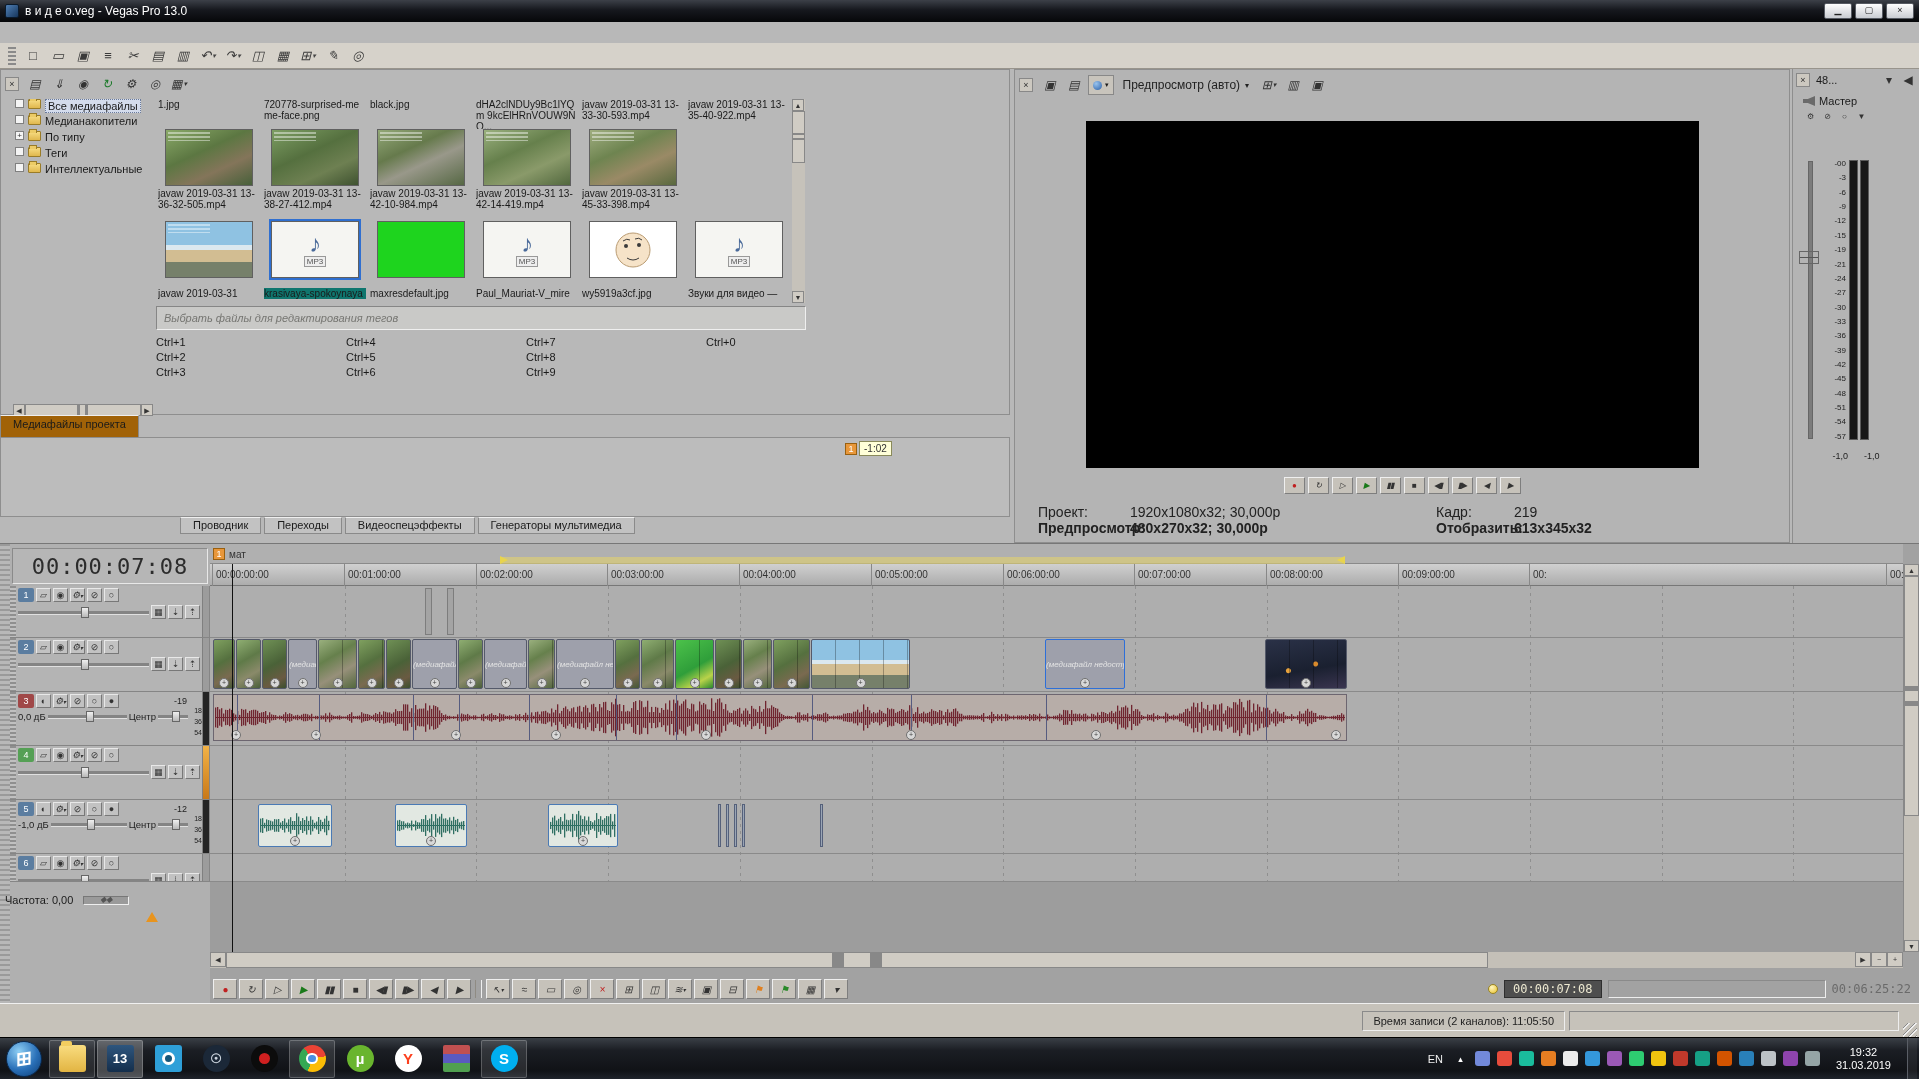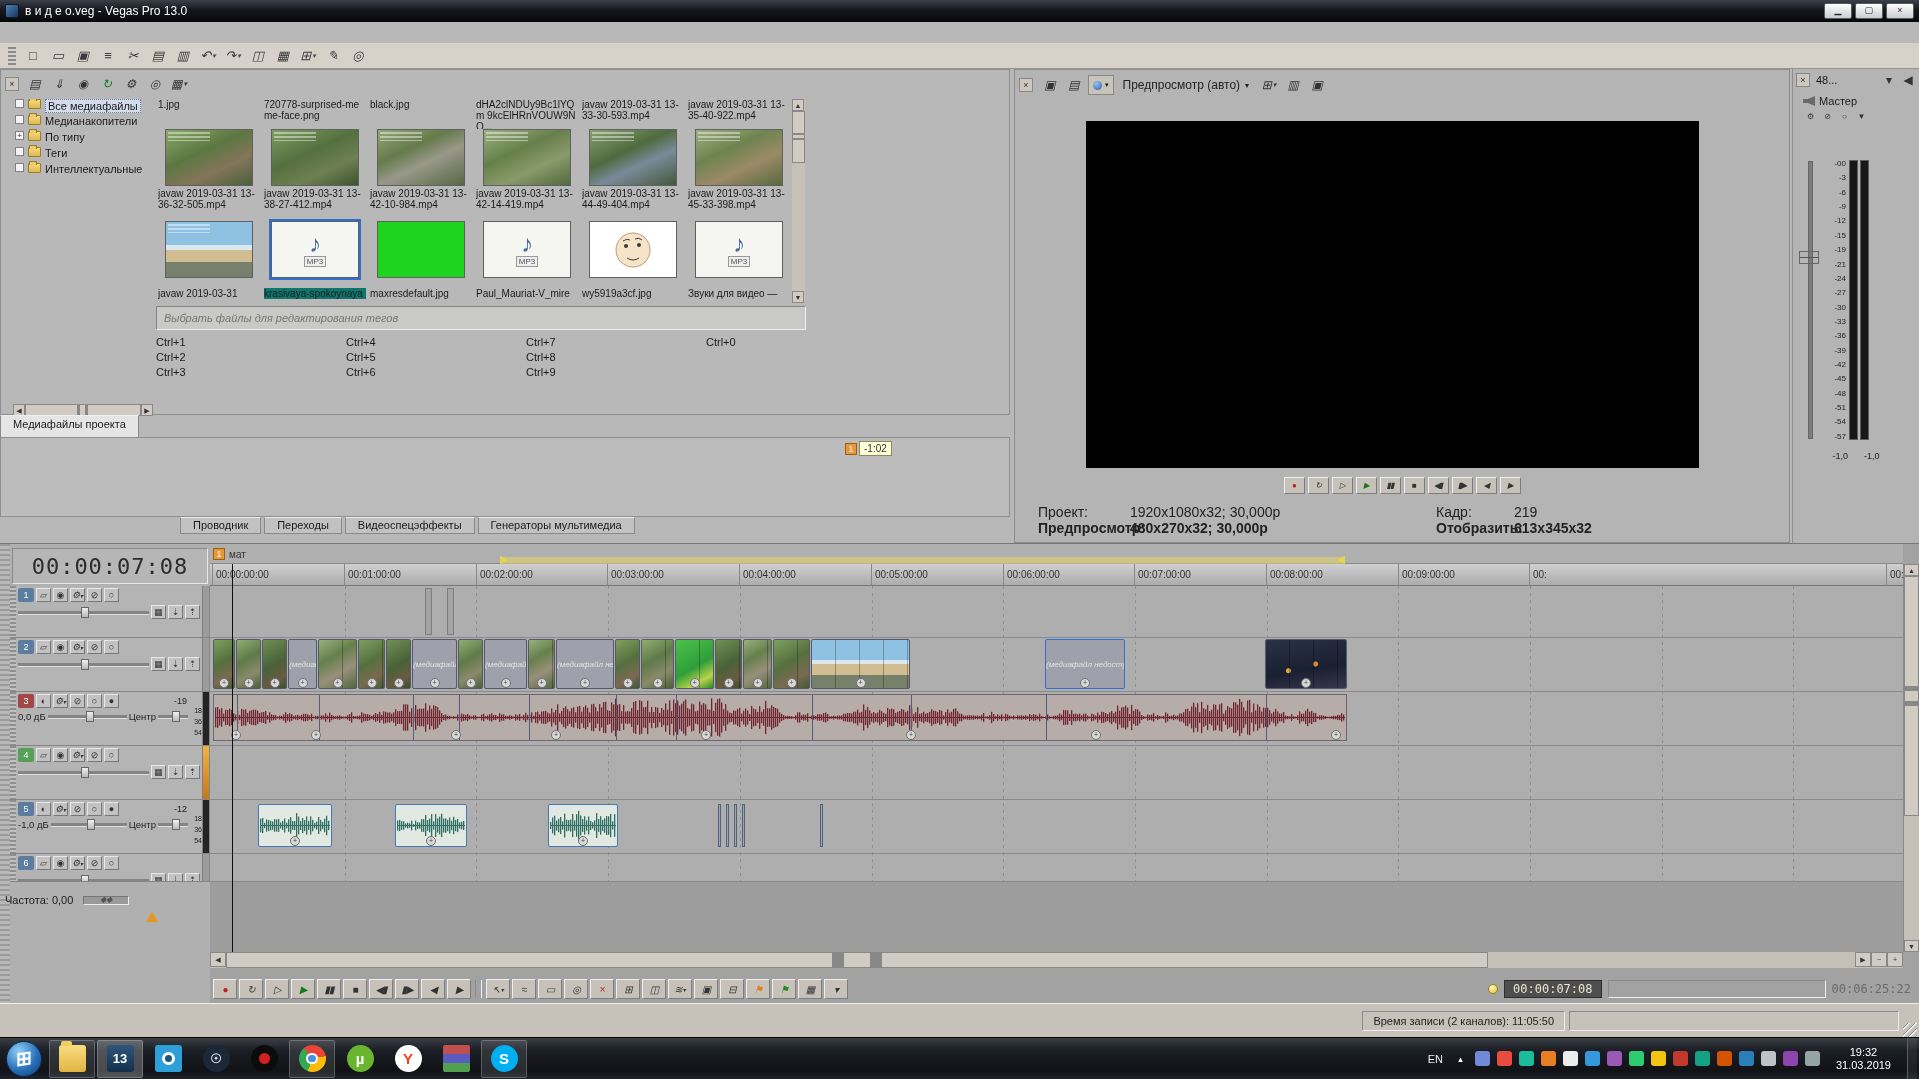--- a/index.html
+++ b/index.html
@@ -81,21 +81,21 @@
   #gvscroll{position:absolute;left:791px;top:29px;width:13px;height:204px;background:#c6c2ba;display:flex;flex-direction:column}
   #gvscroll .sthumb{flex:0 0 52px;background-image:linear-gradient(180deg,transparent 42%,#888 42% 45%,transparent 45% 52%,#888 52% 55%,transparent 55%)}
   #gvscroll .strack{flex:1}
 
   #tagbox{position:absolute;left:155px;top:236px;width:650px;height:24px;background:#c9c9c7;
     font-style:italic;color:#767672;font-size:11px;display:flex;align-items:center;padding:0 7px}
   #shorts{position:absolute;left:155px;top:266px;width:680px;height:48px;display:grid;
     grid-auto-flow:column;grid-template-rows:repeat(3,15px);grid-template-columns:190px 180px 180px 130px;font-size:11px}
   #mstatus{position:absolute;left:152px;top:318px;width:656px;height:26px;border-top:1px solid #8a8a8a;
     box-shadow:0 1px 0 #eee inset;font-size:11px;padding:5px 4px;color:#222}
-  #mediatab{position:absolute;left:0;top:346px;height:32px;padding:2px 12px;background:#e5e5e5;
+  #mediatab{position:absolute;left:0;top:346px;height:32px;padding:2px 12px;background:#a16207;
     border:1px solid #8a8a8a;border-top-color:#efefef;font-size:11px}
   #lowerdock{position:absolute;left:0;top:368px;width:1010px;height:80px;background:#bcbcbc;border:1px solid #8e8e8e}
   #docktabs{position:absolute;left:180px;top:448px;height:18px;display:flex;gap:3px}
   .dtab{height:17px;padding:1px 12px;background:#c2c2c2;border:1px solid #8a8a8a;border-top-color:#efefef;font-size:11px}
 
   
   #preview{position:absolute;top:69px;left:1014px;width:776px;height:474px;background:#b4b4b4;border:1px solid #8e8e8e}
   .pbar{position:absolute;left:4px;top:3px;right:4px;height:24px;display:flex;align-items:center;gap:3px}
   .combo{height:20px;display:flex;align-items:center;gap:3px;padding:0 4px;background:#c8c4bc;border:1px solid #888}
   .combo .dot{width:9px;height:9px;border-radius:50%;background:radial-gradient(circle at 35% 30%,#9ac4ee,#2a5fa8)}
@@ -449,24 +449,20 @@
             <div class="cell mc3">
               <div class="thumb"></div>
               <div class="flabel">javaw 2019-03-31 13-42-10-984.mp4</div>
             </div>
 
             <div class="cell mc4">
               <div class="thumb"></div>
               <div class="flabel">javaw 2019-03-31 13-42-14-419.mp4</div>
             </div>
 
-            <div class="cell mc5">
-              <div class="thumb"></div>
-              <div class="flabel">javaw 2019-03-31 13-44-49-404.mp4</div>
-            </div>
 
             <div class="cell mc6">
               <div class="thumb"></div>
               <div class="flabel">javaw 2019-03-31 13-45-33-398.mp4</div>
             </div>
           </div>
         <div class="frow frow3">
 
             <div class="cell city">
               <div class="thumb">

